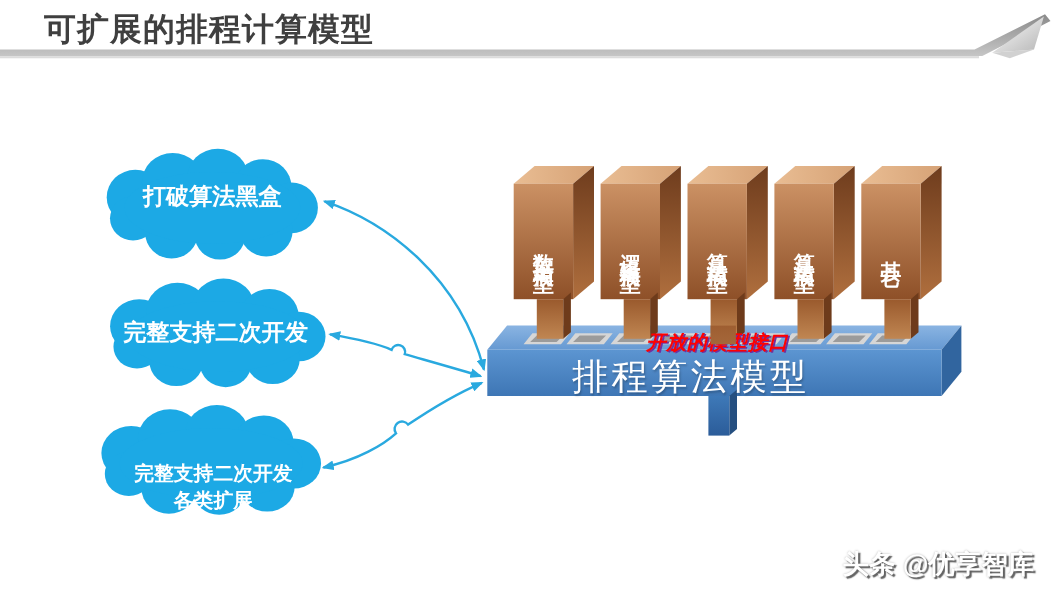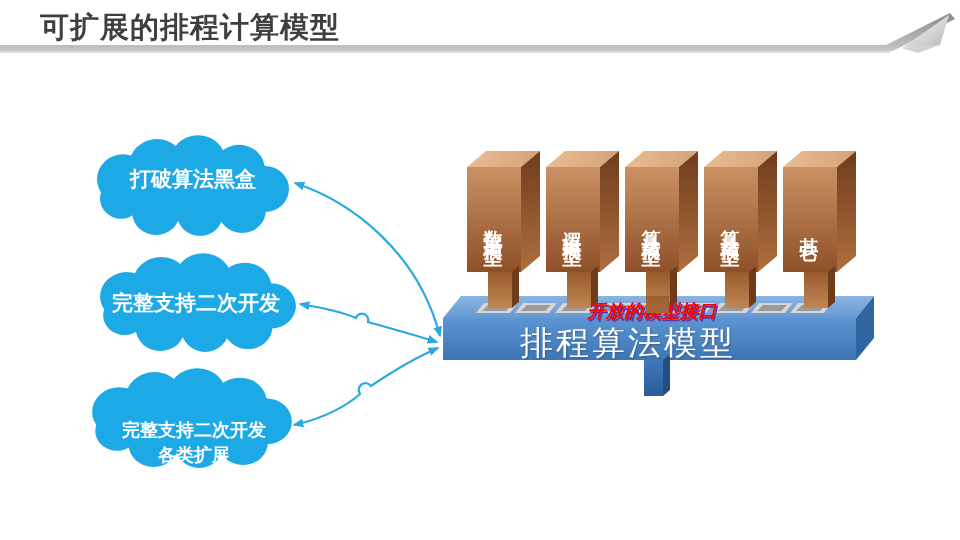--- a/index.html
+++ b/index.html
@@ -192,13 +192,14 @@
   <div class="overlay pillar-label pillar-label-1">数据模型</div>
   <div class="overlay pillar-label pillar-label-2">逻辑模型</div>
   <div class="overlay pillar-label pillar-label-3">算法模型</div>
   <div class="overlay pillar-label pillar-label-4">算法模型</div>
   <div class="overlay pillar-label pillar-label-5">其它</div>
 
   <div class="overlay interface-label">开放的模型接口</div>
   <div class="overlay stem-cover"></div>
   <div class="overlay platform-label">排程算法模型</div>
 
+  <div class="overlay watermark">头条 @优享智库</div>
 </div>
 
 </body></html>

